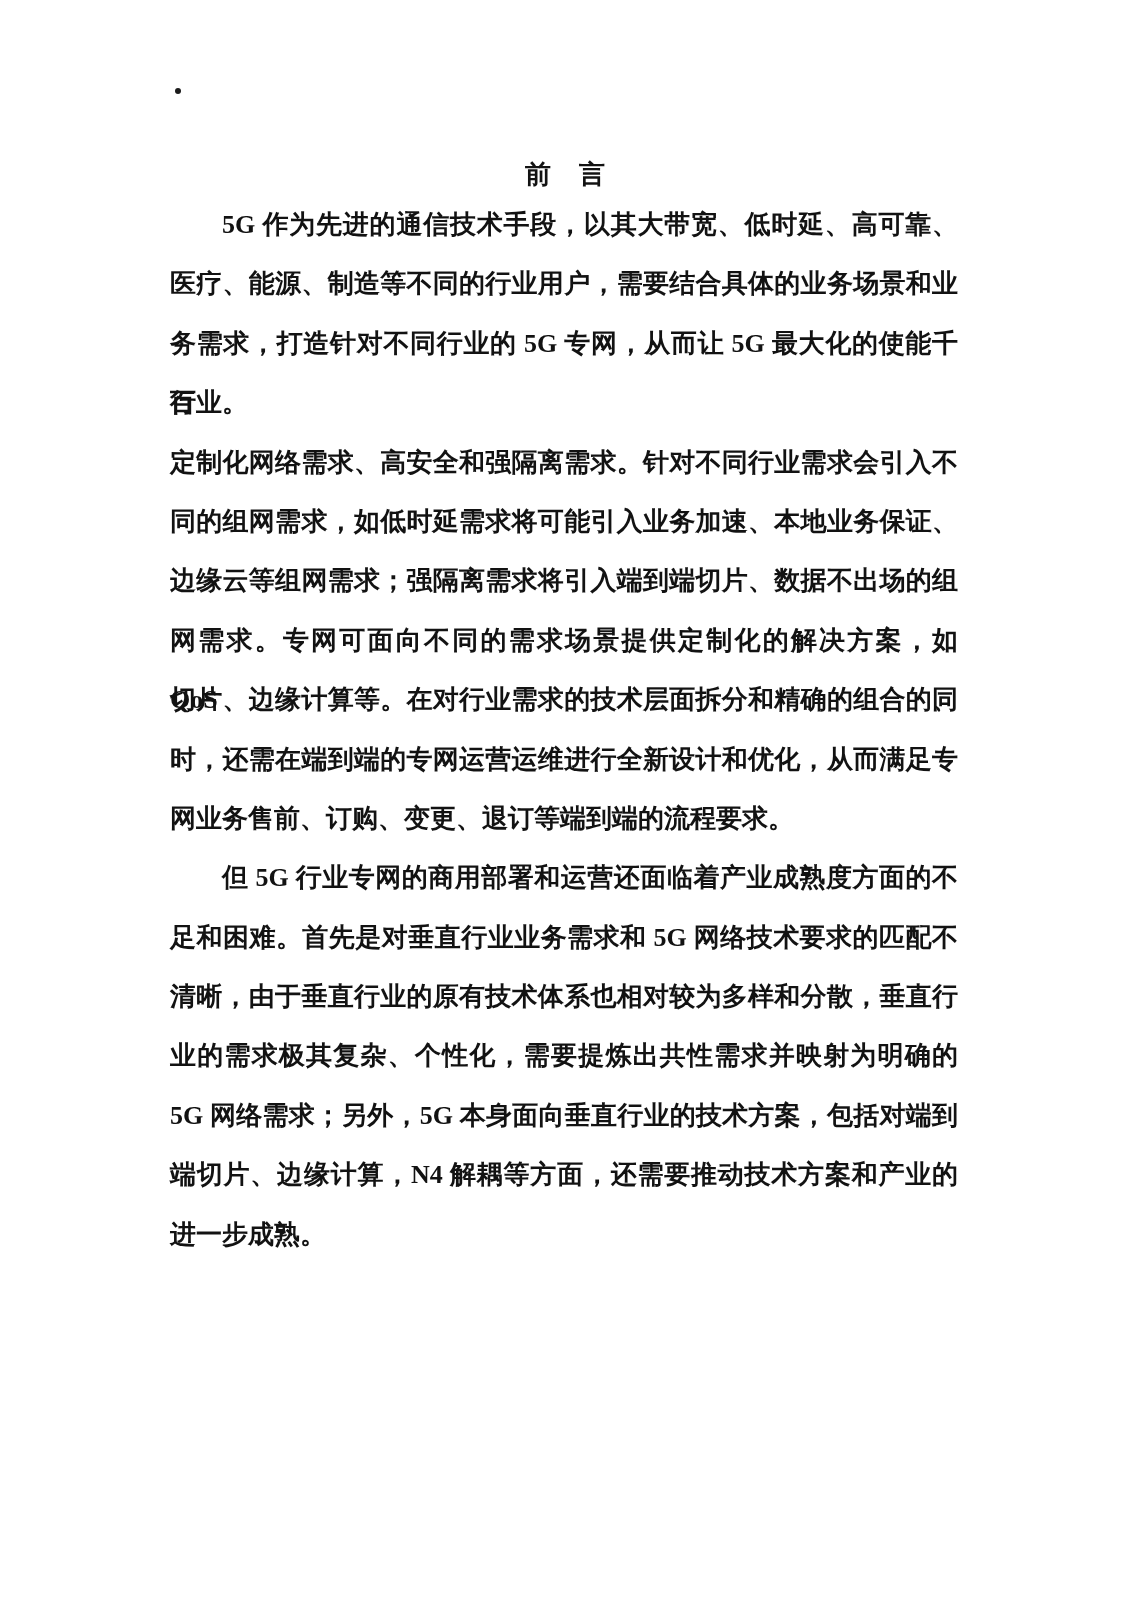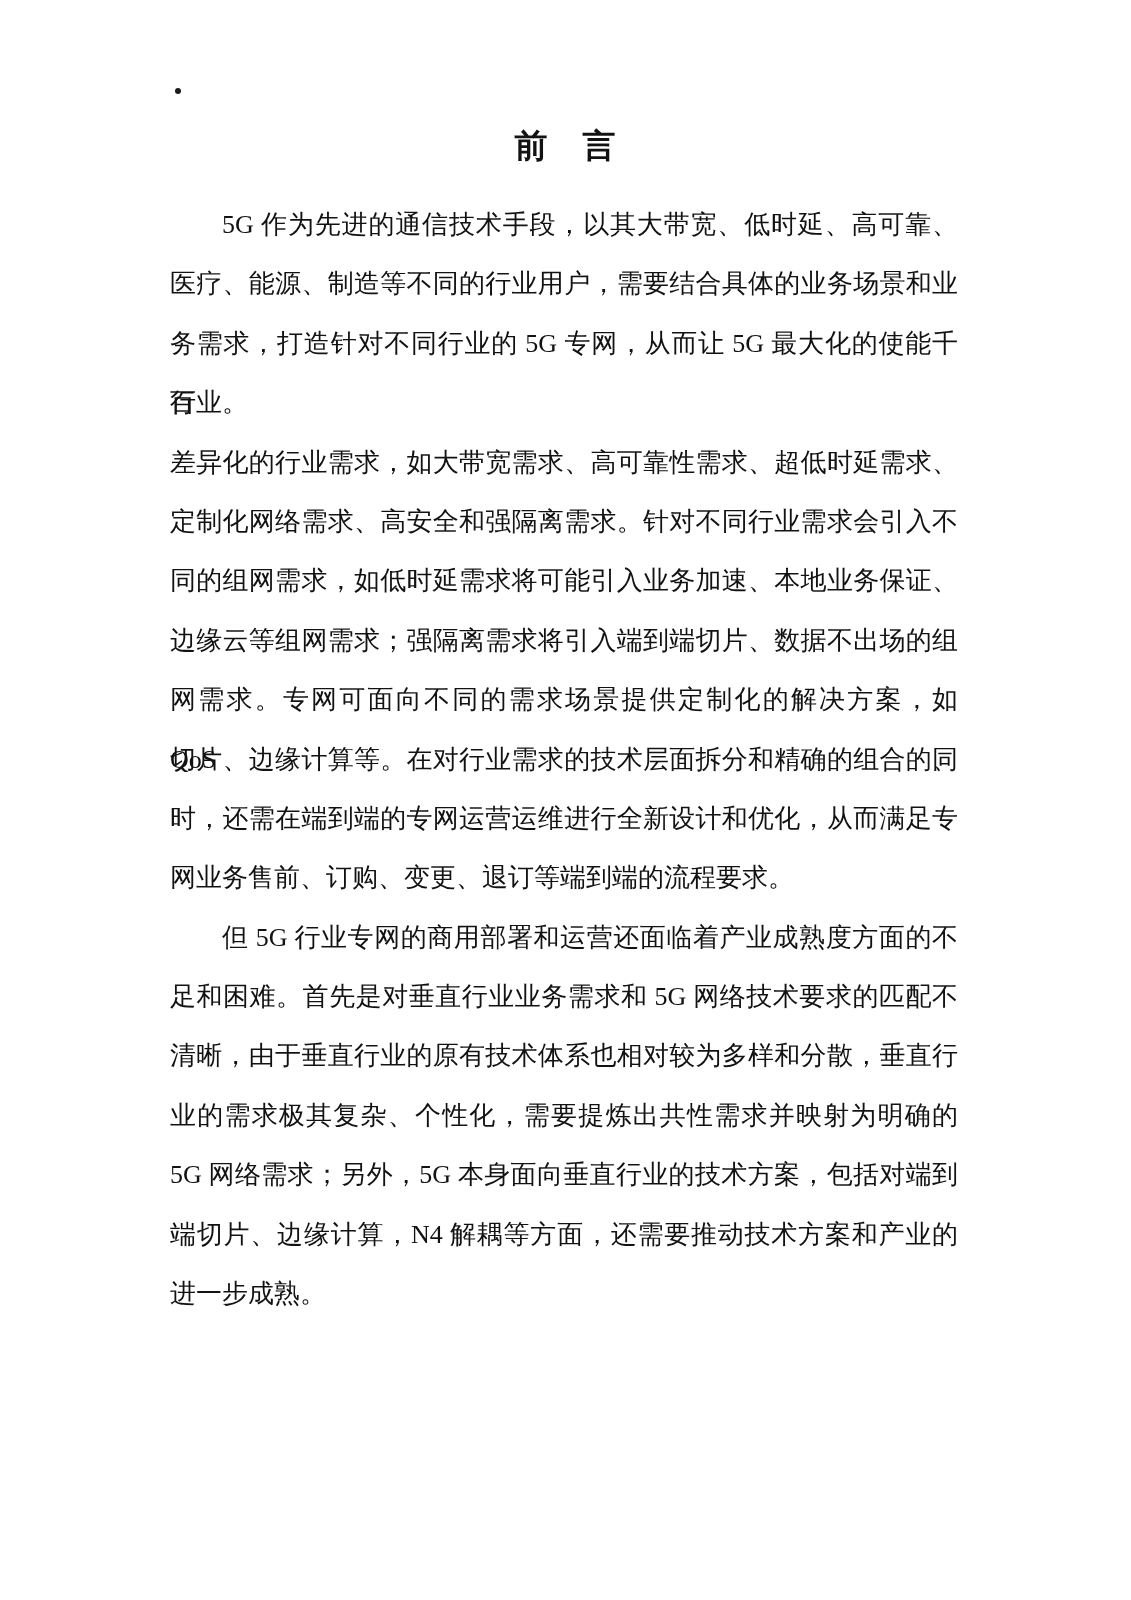--- a/index.html
+++ b/index.html
@@ -20,36 +20,37 @@
     position: absolute;
     left: 175px;
     top: 88px;
     width: 6px;
     height: 6px;
     background: #1b1b1b;
     border-radius: 50%;
   }
   .doc-title {
     position: absolute;
-    top: 123px;
+    top: 152px;
     left: 0;
     width: 100%;
     margin: 0;
     text-align: center;
-    font-size: 33px;
+    font-size: 26px;
     font-weight: bold;
     line-height: 46px;
     letter-spacing: 1px;
     color: #121212;
   }
   .doc-body {
     position: absolute;
     left: 170px;
     top: 195px;
     width: 788px;
+    font-weight: bold;
   }
   .text-line {
     height: 59.4px;
     line-height: 59.4px;
     font-size: 26px;
     text-align: justify;
     text-align-last: justify;
     overflow: visible;
     color: #121212;
   }
@@ -65,21 +66,20 @@
 <body>
 
 <div class="page">
   <div class="stray-dot"></div>
   <h1 class="doc-title">前　言</h1>
   <div class="doc-body">
       <div class="text-line para-start">5G 作为先进的通信技术手段，以其大带宽、低时延、高可靠、</div>
       <div class="text-line">医疗、能源、制造等不同的行业用户，需要结合具体的业务场景和业</div>
       <div class="text-line">务需求，打造针对不同行业的 5G 专网，从而让 5G 最大化的使能千行</div>
       <div class="text-line para-end">百业。</div>
-      <div class="text-line">差异化的行业需求，如大带宽需求、高可靠性需求、超低时延需求、</div>
       <div class="text-line">定制化网络需求、高安全和强隔离需求。针对不同行业需求会引入不</div>
       <div class="text-line">同的组网需求，如低时延需求将可能引入业务加速、本地业务保证、</div>
       <div class="text-line">边缘云等组网需求；强隔离需求将引入端到端切片、数据不出场的组</div>
       <div class="text-line">网需求。专网可面向不同的需求场景提供定制化的解决方案，如 QoS、</div>
       <div class="text-line">切片、边缘计算等。在对行业需求的技术层面拆分和精确的组合的同</div>
       <div class="text-line">时，还需在端到端的专网运营运维进行全新设计和优化，从而满足专</div>
       <div class="text-line para-end">网业务售前、订购、变更、退订等端到端的流程要求。</div>
       <div class="text-line para-start">但 5G 行业专网的商用部署和运营还面临着产业成熟度方面的不</div>
       <div class="text-line">足和困难。首先是对垂直行业业务需求和 5G 网络技术要求的匹配不</div>
       <div class="text-line">清晰，由于垂直行业的原有技术体系也相对较为多样和分散，垂直行</div>

